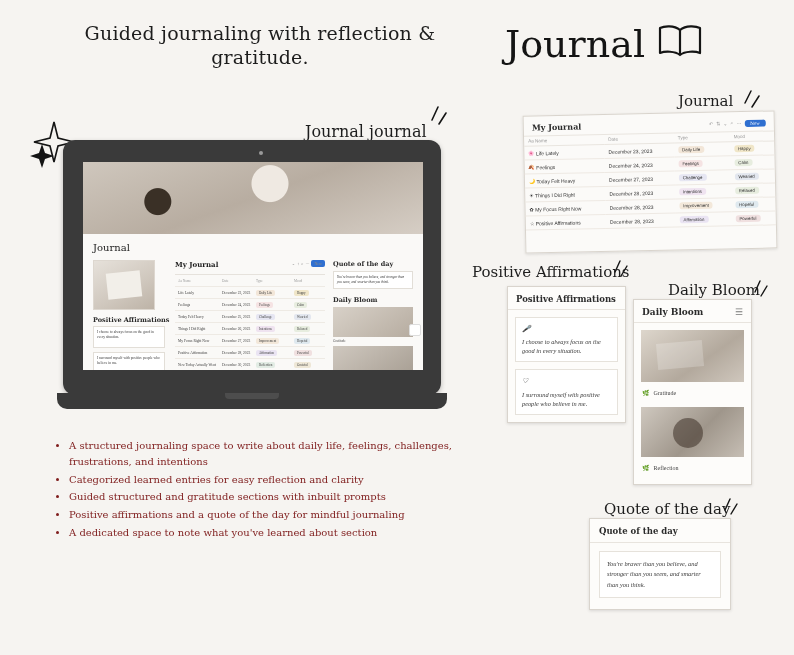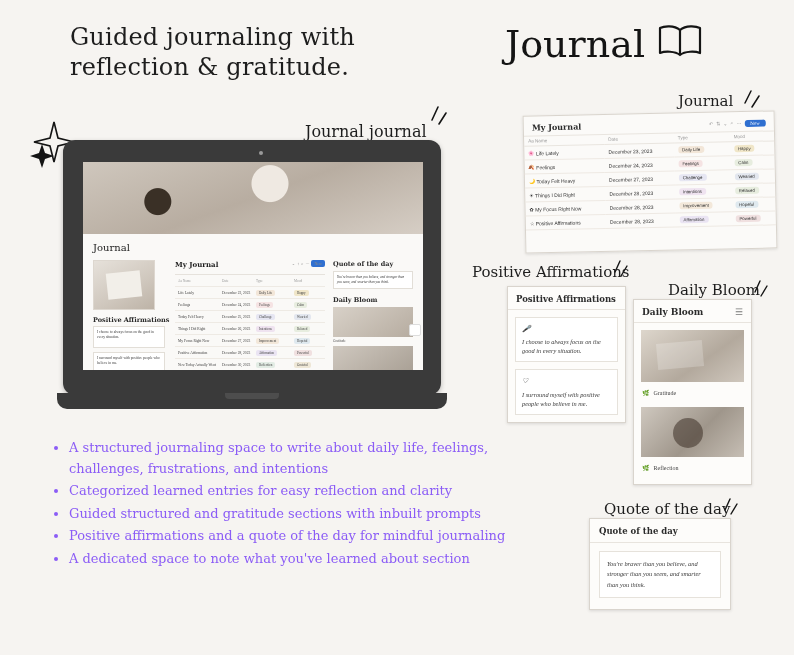--- a/index.html
+++ b/index.html
@@ -9,22 +9,23 @@
     font-family:"Liberation Serif", serif;
     color:#2b2b2b;
     position:relative;
     overflow:hidden;
   }
   .page{position:relative;width:794px;height:655px;}
 
   
   .headline{
     position:absolute;left:70px;top:22px;width:380px;
+    text-align:center;
     font-family:"DejaVu Serif", serif;
-    font-size:24px;line-height:1.25;
+    font-size:19px;line-height:1.25;
     color:#1d1d1d;
     letter-spacing:.2px;
   }
   .brand{
     position:absolute;left:505px;top:24px;
     font-family:"DejaVu Serif", serif;
     font-size:38px;line-height:1;
     color:#141414;
     display:flex;align-items:center;gap:12px;
   }
@@ -145,21 +146,21 @@
   
   .q-card{left:589px;top:518px;width:140px;height:90px;background:#fdfcfa;}
   .q-title{font-family:"DejaVu Serif",serif;font-size:8.5px;font-weight:bold;padding:7px 9px 6px;border-bottom:1px solid #e8e4de;}
   .q-body{margin:8px 9px;border:1px solid #e6e2db;background:#fff;padding:7px;font-style:italic;font-size:6.4px;line-height:1.6;color:#3a3a3a;}
 
   
   .bullets{position:absolute;left:45px;top:438px;width:470px;}
   .bullets ul{margin:0;padding-left:24px;}
   .bullets li{
     font-family:"DejaVu Serif",serif;
-    font-size:13px;line-height:1.58;color:#8b5cf6;margin-bottom:2px;
+    font-size:10px;line-height:1.58;color:#7f1d1d;margin-bottom:2px;
   }
 </style>
 </head>
 <body>
 
 <div class="page">
 
   <div class="headline">Guided journaling with reflection &amp; gratitude.</div>
 
   <div class="brand">

